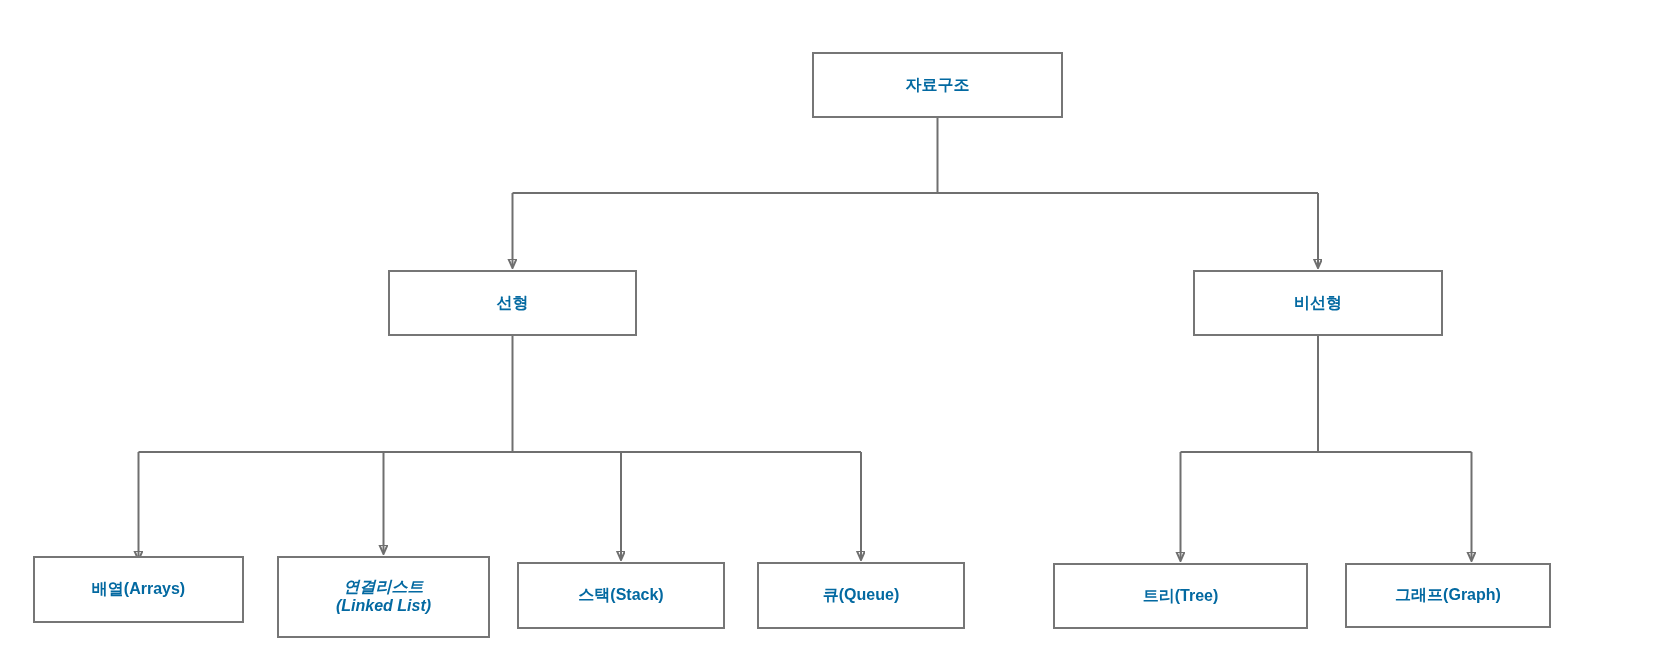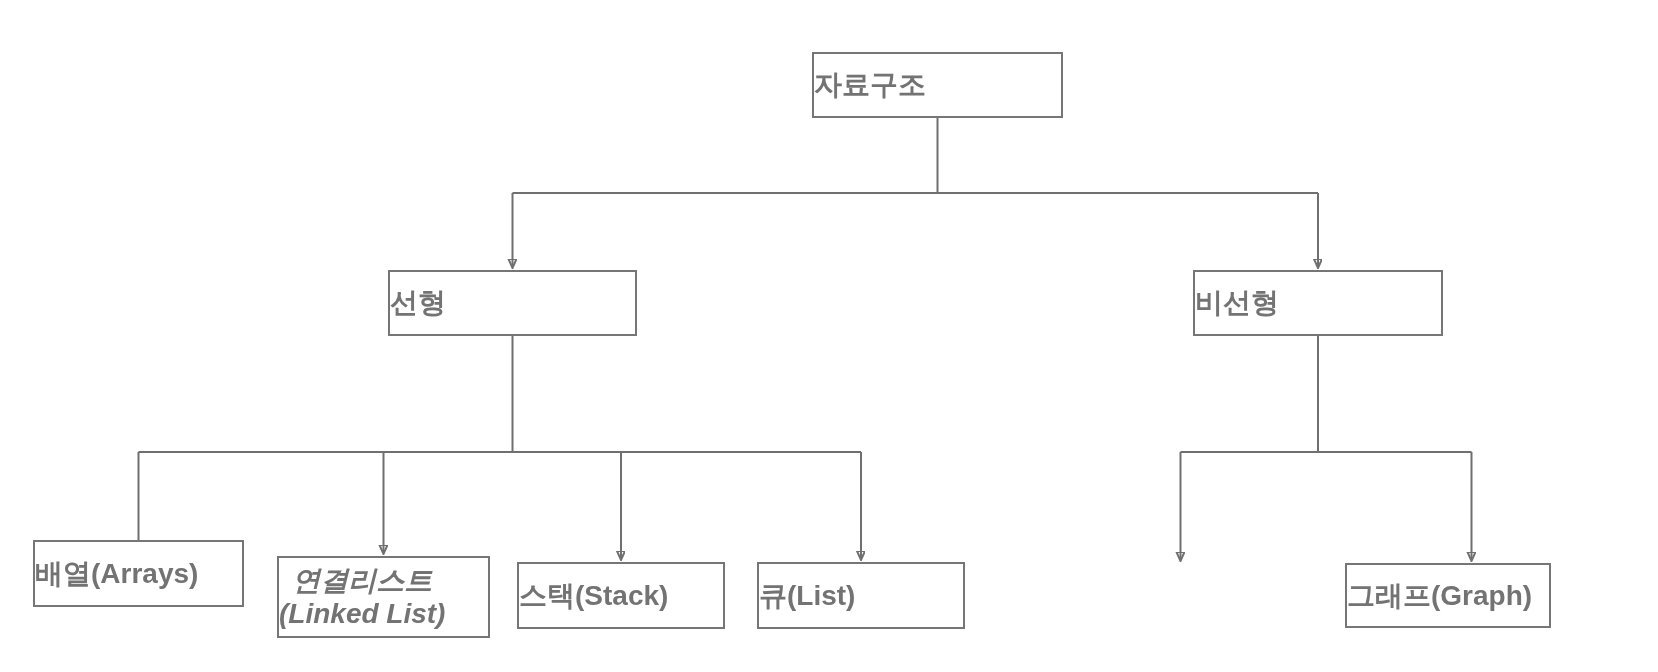--- a/index.html
+++ b/index.html
@@ -27,32 +27,33 @@
     stroke-width: 2;
     fill: none;
   }
   .node {
     position: absolute;
     box-sizing: border-box;
     background: #ffffff;
     border: 2px solid #767676;
     display: flex;
     align-items: center;
+    justify-content: center;
     text-align: center;
-    color: #737373;
+    color: #0369a1;
     font-weight: bold;
-    font-size: 28px;
+    font-size: 16px;
     line-height: 1.18;
     white-space: pre-line;
   }
   
   .n-root      { left: 812px;  top: 52px;  width: 251px; height: 66px; }
   .n-linear    { left: 388px;  top: 270px; width: 249px; height: 66px; }
   .n-nonlinear { left: 1193px; top: 270px; width: 250px; height: 66px; }
-  .n-arrays    { left: 33px;   top: 540px; width: 211px; height: 67px; }
+  .n-arrays    { left: 33px;   top: 556px; width: 211px; height: 67px; }
   .n-linked    { left: 277px;  top: 556px; width: 213px; height: 82px; font-style: italic; }
   .n-stack     { left: 517px;  top: 562px; width: 208px; height: 67px; }
   .n-queue     { left: 757px;  top: 562px; width: 208px; height: 67px; }
   .n-tree      { left: 1053px; top: 563px; width: 255px; height: 66px; }
   .n-graph     { left: 1345px; top: 563px; width: 206px; height: 65px; }
 </style>
 </head>
 <body>
 
 <div class="canvas">
@@ -101,21 +102,24 @@
   <div class="node n-linked">
     <span>연결리스트
 (Linked List)</span>
   </div>
 
   <div class="node n-stack">
     <span>스택(Stack)</span>
   </div>
 
   <div class="node n-queue">
-    <span>큐(List)</span>
+    <span>큐(Queue)</span>
   </div>
 
+  <div class="node n-tree">
+    <span>트리(Tree)</span>
+  </div>
 
   <div class="node n-graph">
     <span>그래프(Graph)</span>
   </div>
 
 </div>
 
 </body></html>

